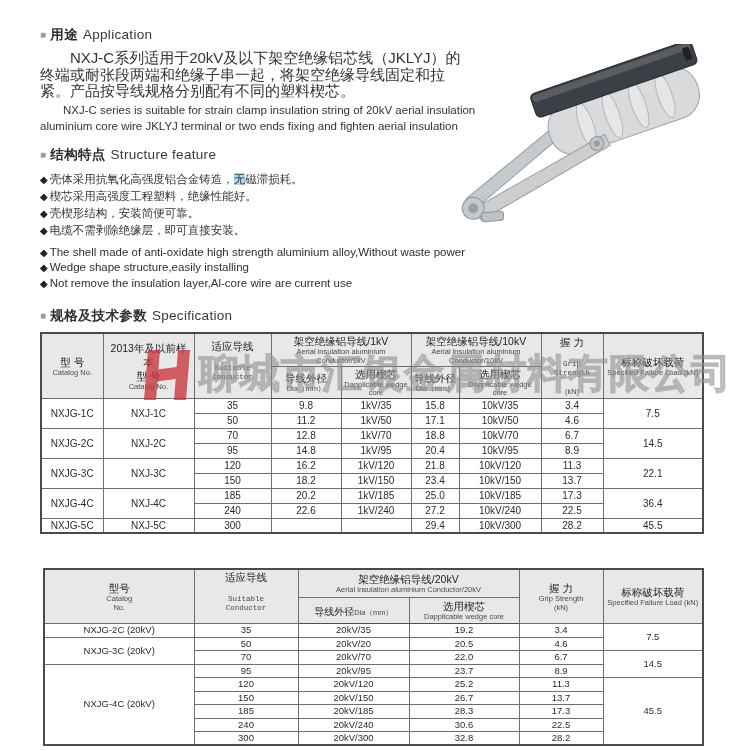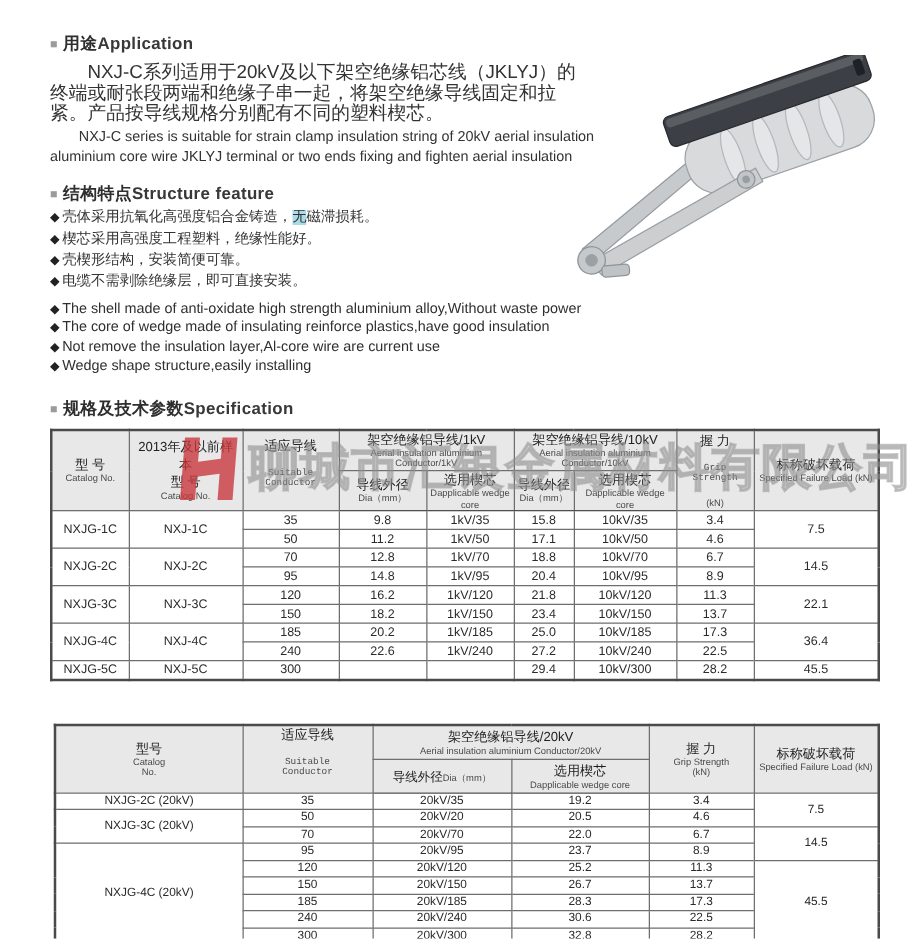--- a/index.html
+++ b/index.html
@@ -4,28 +4,28 @@
 <style>
   * { margin:0; padding:0; box-sizing:border-box; }
   body { background:#ffffff; font-family:"Liberation Sans","DejaVu Sans",sans-serif; }
   .page { position:relative; width:736px; height:751px; background:#fff; overflow:hidden; }
   .content { padding:26px 34px 0 40px; }
 
   
   .sec-title { font-size:13.5px; color:#2e2e2e; letter-spacing:0.3px; }
   .sq { color:#9b9b9b; font-size:10px; margin-right:4px; vertical-align:1px; }
   .sec-title .zh { font-weight:600; }
-  .sec-title .en { font-weight:700; color:#383838; }
+  .sec-title .en { font-weight:400; margin-left:5px; color:#383838; }
 
   
   .para-zh { width:432px; margin:6px 0 2px; font-size:15px; line-height:16.5px; text-indent:2em; color:#333; }
   .para-en { width:450px; margin:2px 0 0; font-size:11.5px; line-height:16px; text-indent:2em; color:#333; }
 
   .structure-block { margin-top:12px; }
-  .bullets { margin-top:2px; }
+  .bullets { margin-top:7px; }
   .bullet-line { font-size:11.5px; line-height:16px; color:#333; white-space:nowrap; }
   .bullet-line.en { line-height:14.5px; color:#2f2f2f; }
   .bullets-en { margin-top:6px; }
   .diamond { font-size:10px; margin-right:2px; color:#222; }
   .hl { background:#a9dbe6; }
 
   .spec-block { margin-top:16px; }
 
   
   .product-photo { position:absolute; left:424px; top:44px; width:306px; height:196px; }
@@ -90,27 +90,24 @@
         </div>
         <div class="bullet-line">
           <span class="diamond">◆</span><span>电缆不需剥除绝缘层，即可直接安装。</span>
         </div>
       </div>
       <div class="bullets bullets-en">
         <div class="bullet-line en">
           <span class="diamond">◆</span><span>The shell made of anti-oxidate high strength aluminium alloy,Without waste power</span>
         </div>
         <div class="bullet-line en">
-          <span class="diamond">◆</span><span>The core of wedge made of insulating reinforce plastics,have good insulation</span>
+          <span class="diamond">◆</span><span>Wedge shape structure,easily installing</span>
         </div>
         <div class="bullet-line en">
           <span class="diamond">◆</span><span>Not remove the insulation layer,Al-core wire are current use</span>
-        </div>
-        <div class="bullet-line en">
-          <span class="diamond">◆</span><span>Wedge shape structure,easily installing</span>
         </div>
       </div>
     </div>
 
     <div class="spec-block">
       <div class="sec-title">
         <span class="sq">■</span><span class="zh">规格及技术参数</span><span class="en">Specification</span>
       </div>
 
       <table class="spec-table" id="table1">

